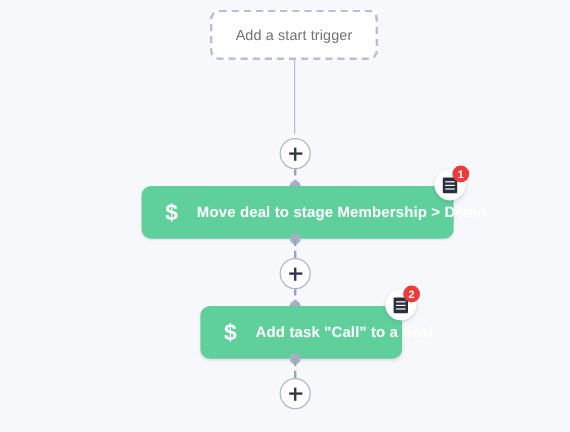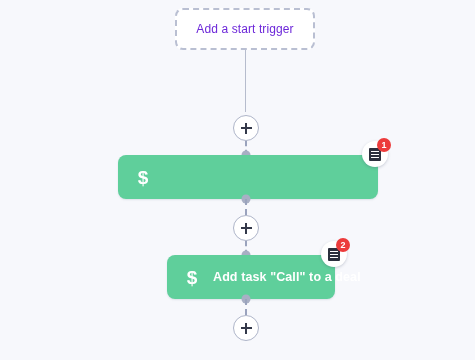--- a/index.html
+++ b/index.html
@@ -53,21 +53,21 @@
     box-sizing: border-box;
     background: #ffffff;
     border: 2px dashed #b9bfd2;
     border-radius: 8px;
     display: flex;
     align-items: center;
     justify-content: center;
   }
   .trigger-label {
     font-size: 12px;
-    color: #6d28d9;
+    color: #737373;
     letter-spacing: .1px;
   }
 
   
   .action {
     position: absolute;
     height: 44px;
     box-sizing: border-box;
     background: #5fcf9b;
     border-radius: 8px;
@@ -196,20 +196,21 @@
 
   <div class="plus-btn" style="top:115px;">
     <span class="glyph"></span>
   </div>
 
   <div class="conn" style="top:141px; height:14px;"></div>
   <div class="port" style="top:155px;"></div>
 
   <div class="action" id="action-1">
     <span class="money-icon">$</span>
+    <span class="action-label">Move deal to stage Membership &gt; Demo</span>
   </div>
 
   <div class="badge" id="badge-1">
     <span class="note-icon"></span>
     <span class="count">1</span>
   </div>
 
   <div class="port" style="top:199px;"></div>
   <div class="conn" style="top:199px; height:16px;"></div>
 

